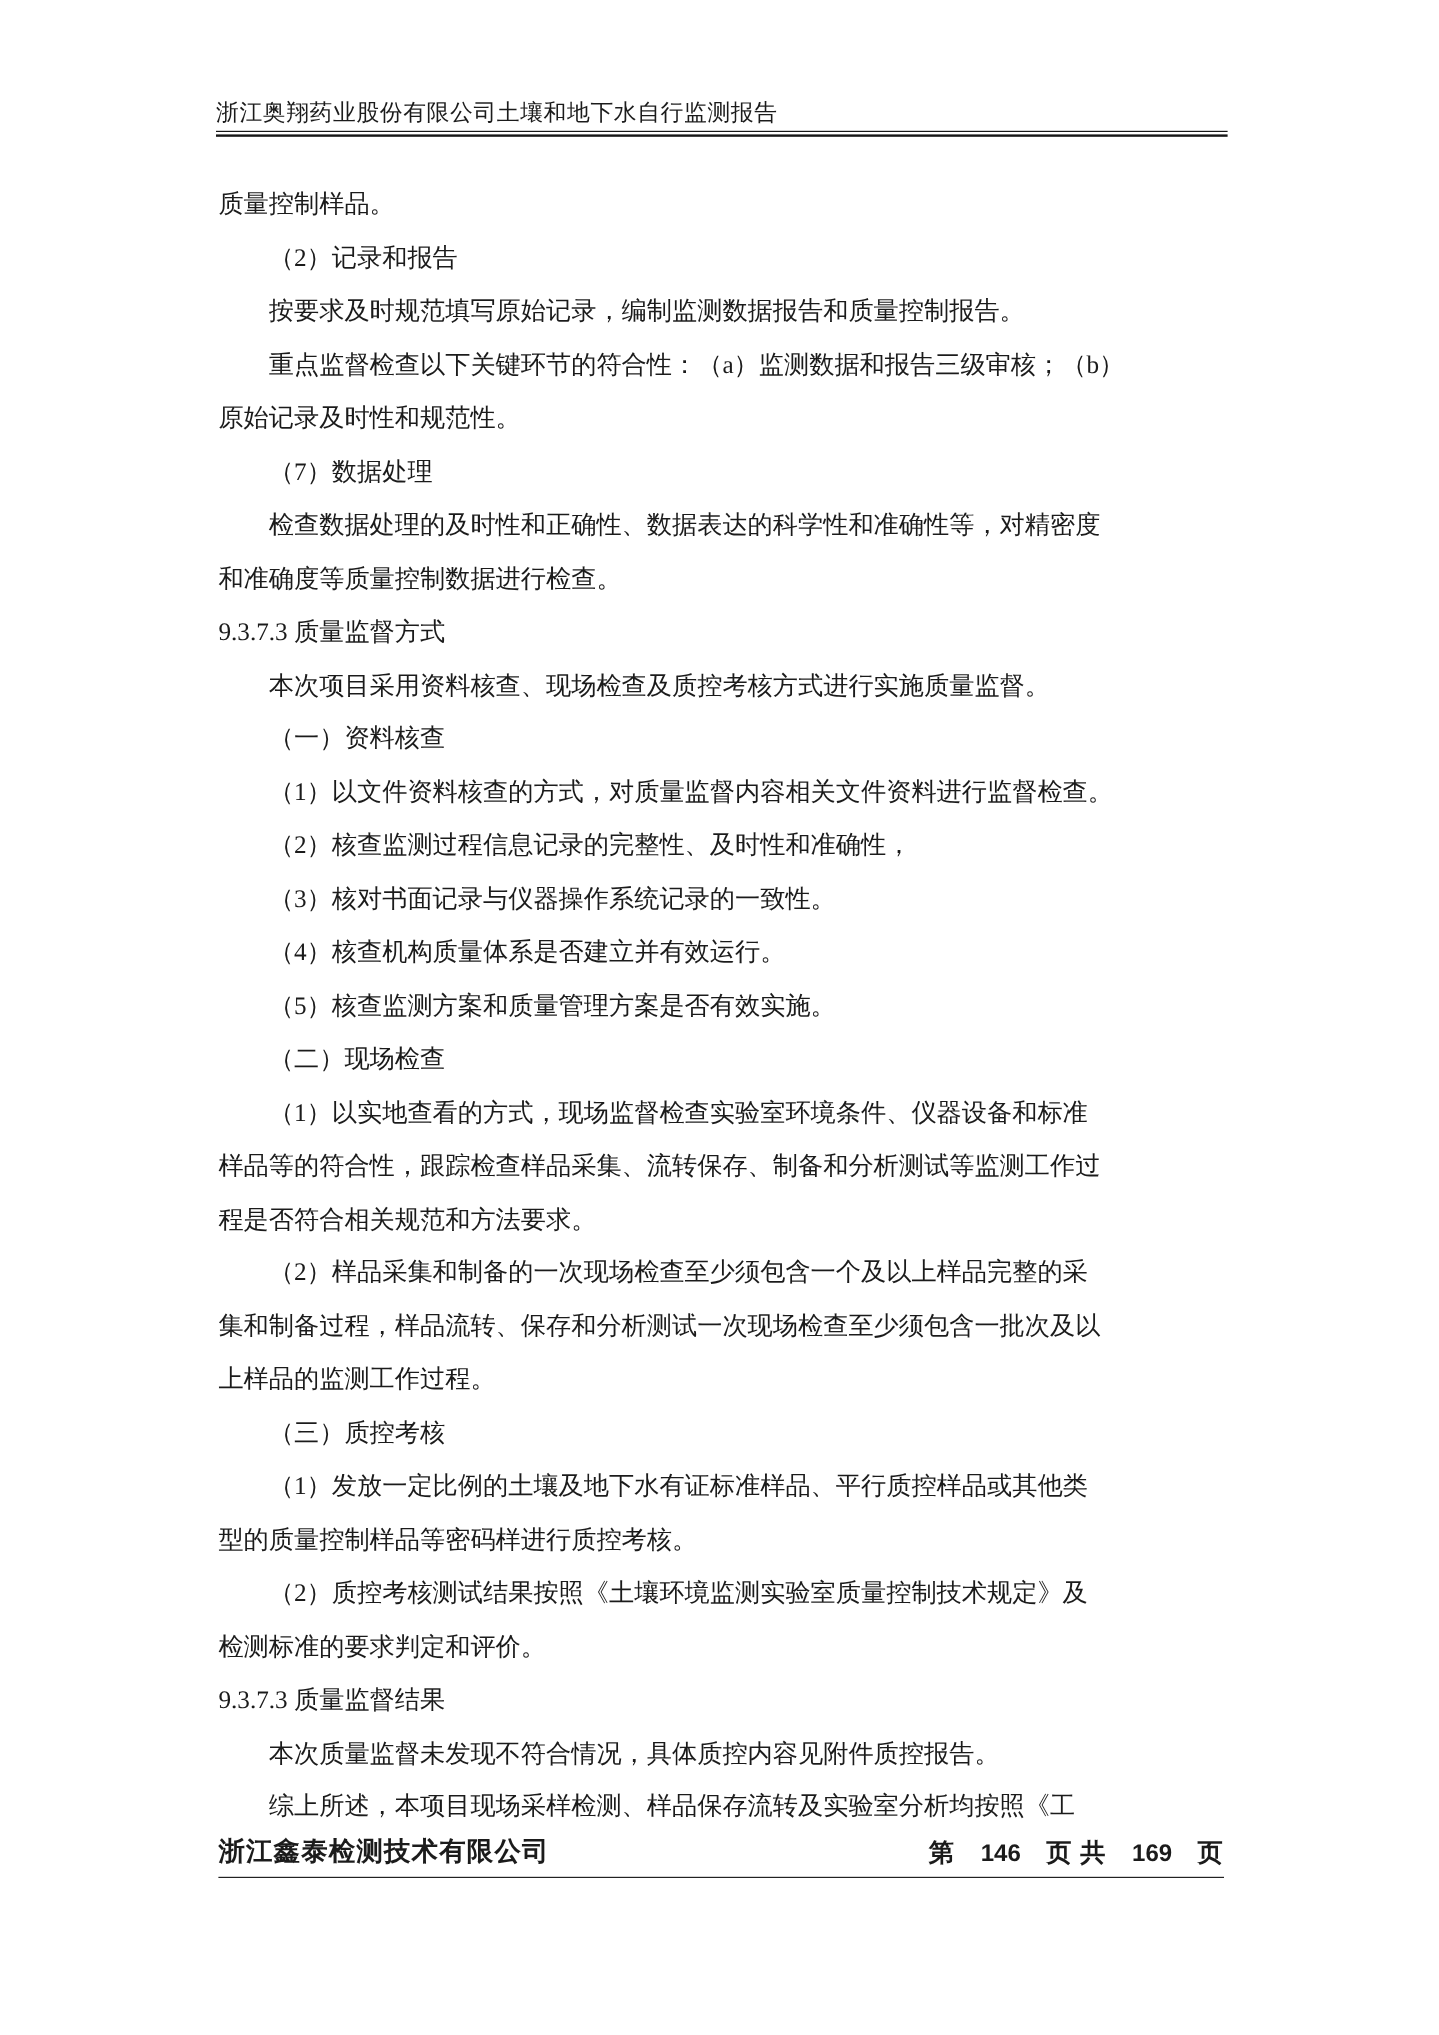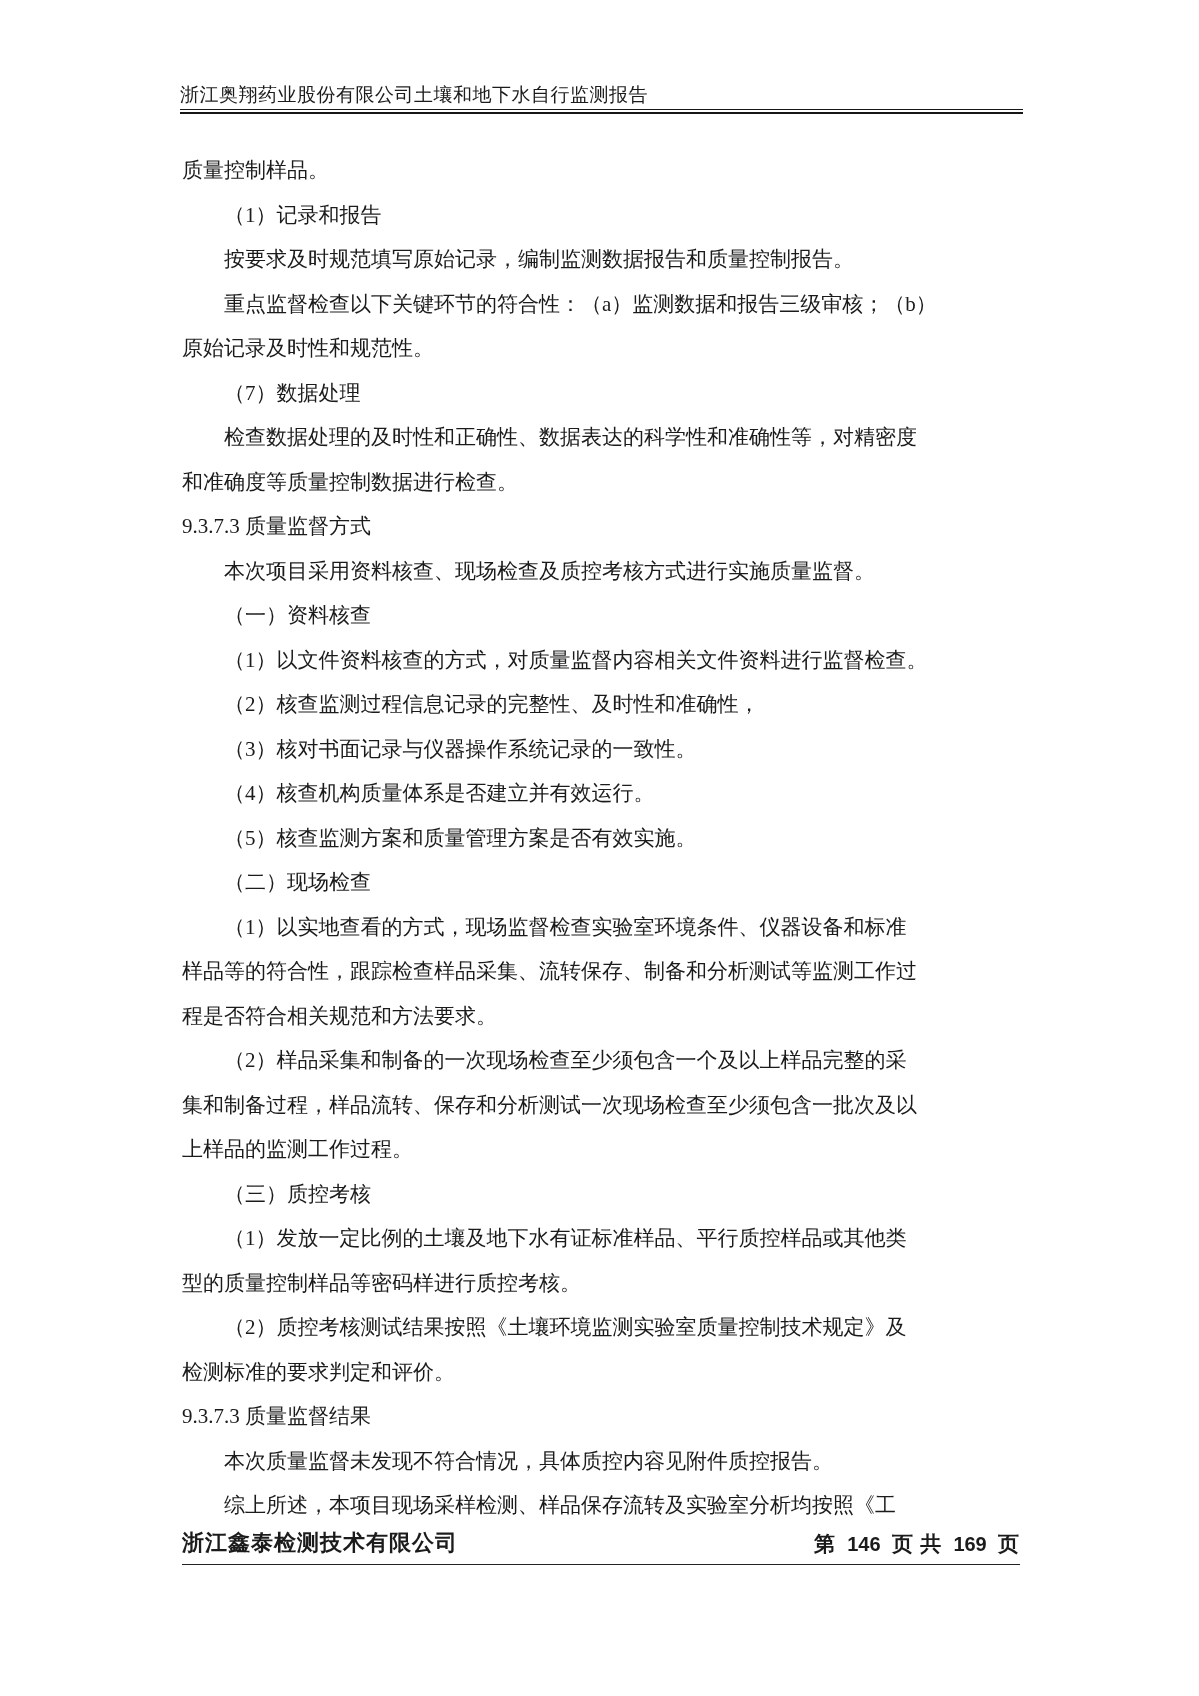--- a/index.html
+++ b/index.html
@@ -60,34 +60,34 @@
     justify-content: space-between;
     align-items: flex-end;
     font-weight: bold;
   }
   .footer-company { font-size: 22px; letter-spacing: 1px; }
   .footer-page { font-size: 21px; letter-spacing: 1px; }
   .footer-page .num {
     font-family: "Liberation Sans", "DejaVu Sans", sans-serif;
     font-size: 20px;
     letter-spacing: 0;
-    margin: 0 5px;
+    margin: 0 15px;
   }
 </style>
 </head>
 <body>
 
 <div class="page">
 
   <div class="header-title">浙江奥翔药业股份有限公司土壤和地下水自行监测报告</div>
   <div class="header-rule"></div>
 
   <div class="content">
     <p class="line">质量控制样品。</p>
-    <p class="line indent">（1）记录和报告</p>
+    <p class="line indent">（2）记录和报告</p>
     <p class="line indent">按要求及时规范填写原始记录，编制监测数据报告和质量控制报告。</p>
     <p class="line indent">重点监督检查以下关键环节的符合性：（a）监测数据和报告三级审核；（b）</p>
     <p class="line">原始记录及时性和规范性。</p>
     <p class="line indent">（7）数据处理</p>
     <p class="line indent">检查数据处理的及时性和正确性、数据表达的科学性和准确性等，对精密度</p>
     <p class="line">和准确度等质量控制数据进行检查。</p>
     <p class="line">9.3.7.3 质量监督方式</p>
     <p class="line indent">本次项目采用资料核查、现场检查及质控考核方式进行实施质量监督。</p>
     <p class="line indent">（一）资料核查</p>
     <p class="line indent">（1）以文件资料核查的方式，对质量监督内容相关文件资料进行监督检查。</p>

